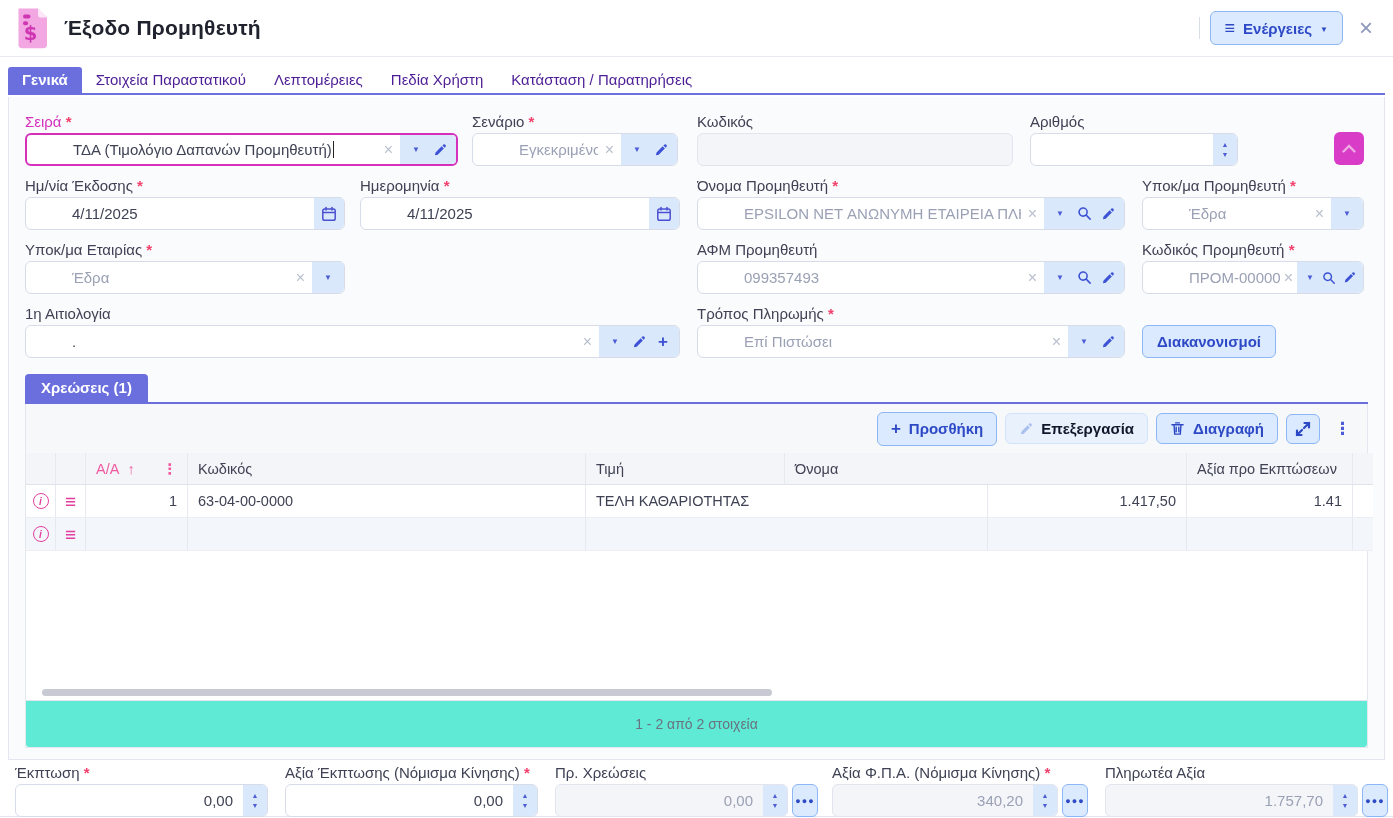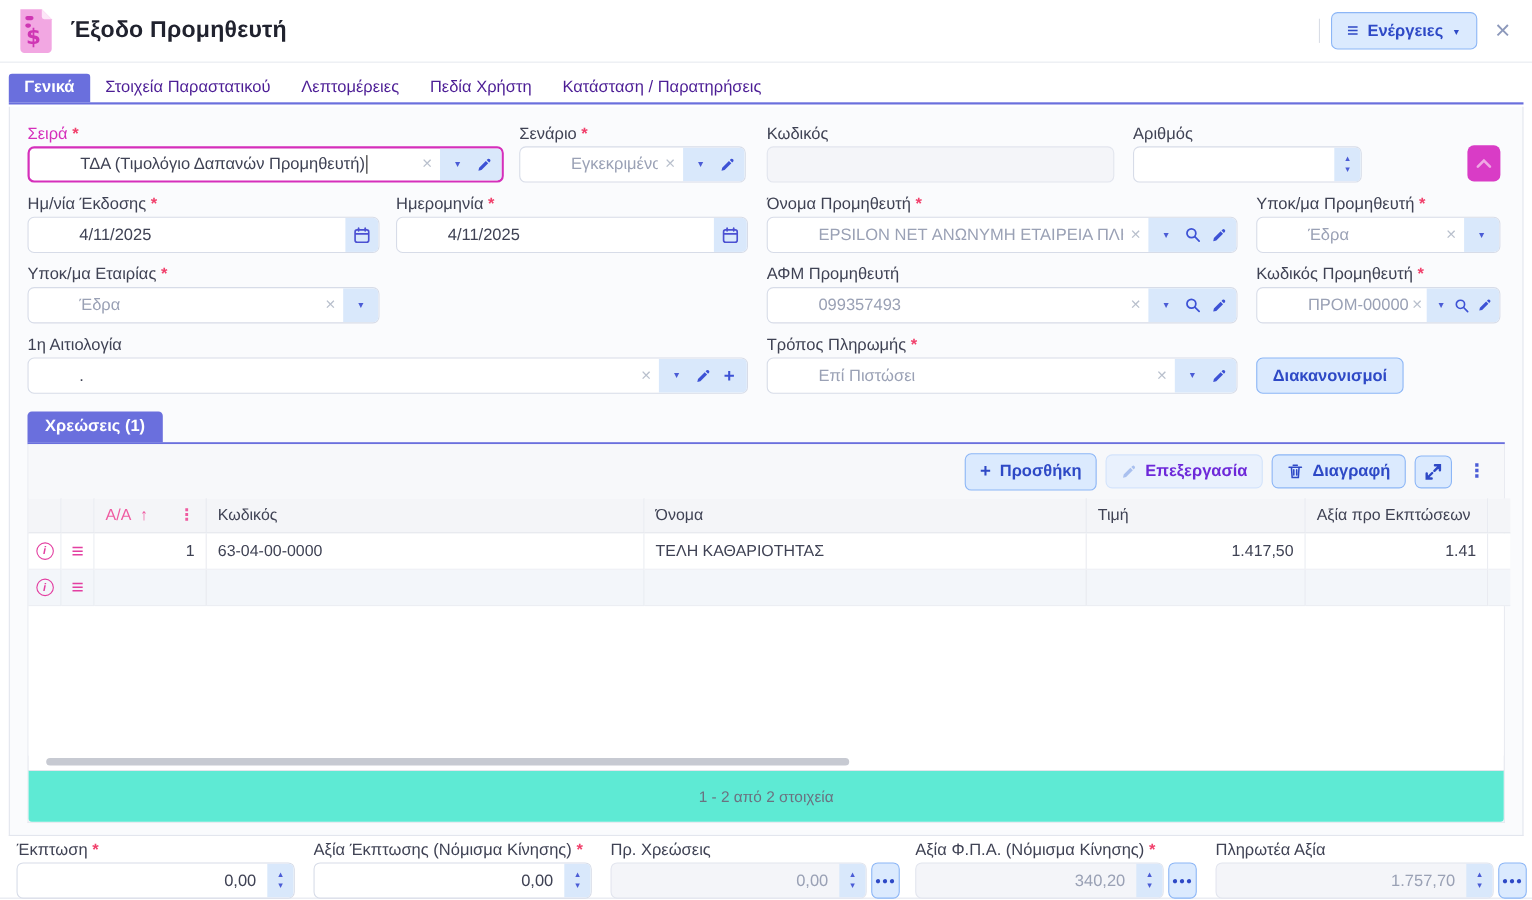--- a/index.html
+++ b/index.html
@@ -10,21 +10,21 @@
   
   .titlebar { position:absolute; top:0; left:0; right:0; height:57px;
     display:flex; align-items:center; padding:0 14px; border-bottom:1px solid #e7eaf0; background:#fff; }
   .doc-icon { width:36px; height:42px; margin-right:14px; }
   .page-title { font-size:21px; font-weight:700; color:#20222e; letter-spacing:.2px; }
   .tb-right { margin-left:auto; display:flex; align-items:center; gap:10px; }
   .btn-blue { display:inline-flex; align-items:center; gap:8px; background:#dbeafe;
     border:1px solid #8cb6f6; color:#2e49c6; font-size:15px; font-weight:600;
     border-radius:6px; padding:7px 14px; cursor:pointer; font-family:inherit; }
   .btn-blue svg { flex:0 0 auto; }
-  .btn-blue.disabled { background:#e9f1fd; border-color:#d3e3fb; color:#6d28d9; cursor:default; }
+  .btn-blue.disabled { background:#e9f1fd; border-color:#d3e3fb; color:#0f172a; cursor:default; }
   .vdiv { width:1px; height:22px; background:#d9dde6; }
   .close-x { font-size:24px; color:#8d99bb; padding:0 6px; cursor:pointer; line-height:1; }
   .caret-sm { font-size:8px; color:#2e49c6; transform:translateY(1px); }
 
   
   .tabbar { position:absolute; top:68px; left:8px; right:8px; height:27px;
     border-bottom:2px solid #6a6fdd; display:flex; align-items:flex-end; }
   .tab { font-size:15px; padding:4px 14px 5px; color:#4c1d95; cursor:pointer; white-space:nowrap; }
   .tab.active { background:#6a6fdd; color:#fff; font-weight:700; border-radius:3px 3px 0 0; }
 
@@ -389,22 +389,22 @@
             <div class="gcell c-i1"></div>
             <div class="gcell c-i2"></div>
             <div class="gcell c-aa">
               <span class="pinkhead">
                 <span>A/A</span>
                 <span>↑</span>
                 <span class="dots">⋮</span>
               </span>
             </div>
             <div class="gcell c-kod">Κωδικός</div>
+            <div class="gcell c-timi">Τιμή</div>
             <div class="gcell c-ono">Όνομα</div>
-            <div class="gcell c-timi">Τιμή</div>
             <div class="gcell c-axia">Αξία προ Εκπτώσεων</div>
             <div class="gcell c-last"></div>
           </div>
 
           <div class="gbody">
             <div class="grow">
               <div class="gcell c-i1">
                   <span class="info-ic">i</span>
                 </div>
               <div class="gcell c-i2">

